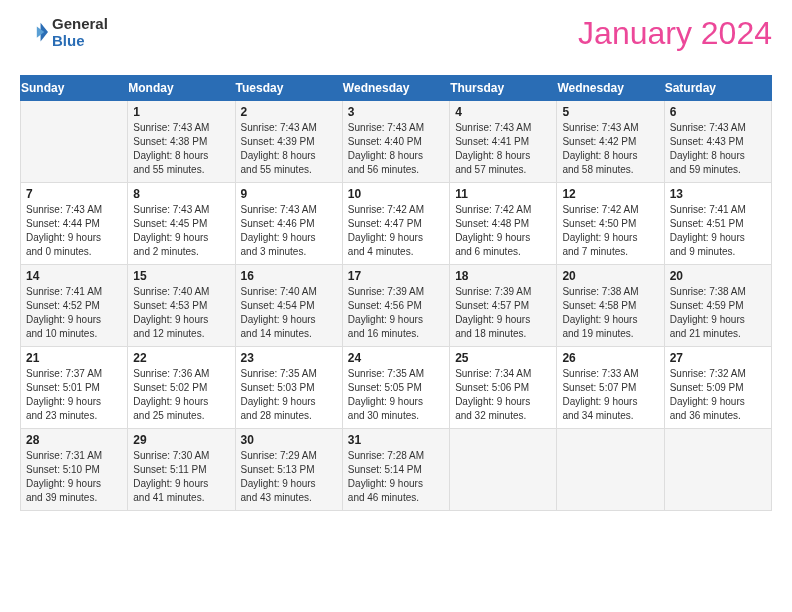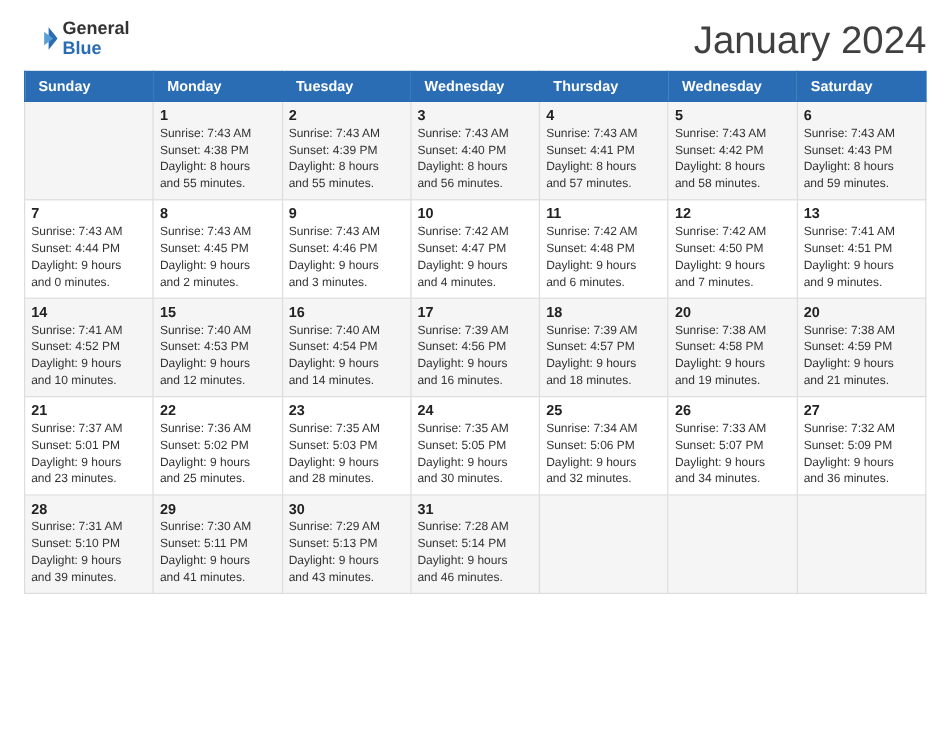--- a/index.html
+++ b/index.html
@@ -12,21 +12,21 @@
     }
     .page {
       width: 792px;
       height: 612px;
       padding: 16px 20px 10px 20px;
     }
     .header {
       display: flex;
       justify-content: space-between;
       align-items: flex-start;
-      margin-bottom: 8px;
+      margin-bottom: 24px;
     }
     .logo {
       display: flex;
       align-items: center;
       gap: 4px;
     }
     .logo-text {
       display: flex;
       flex-direction: column;
       line-height: 1.1;
@@ -44,36 +44,36 @@
     .logo-icon {
       width: 28px;
       height: 28px;
     }
     .title-block {
       text-align: right;
     }
     .month-title {
       font-size: 32px;
       font-weight: normal;
-      color: #404040;
+      color: #ec4899;
       line-height: 1.1;
     }
     .subtitle {
       font-size: 14px;
       color: #555;
     }
     table {
       width: 100%;
       border-collapse: collapse;
       font-size: 10.5px;
     }
     thead tr th {
       background-color: #2a6db5;
       color: #fff;
-      padding: 5px 11px;
+      padding: 5px 0;
       text-align: left;
       font-size: 12px;
       font-weight: bold;
       border: 1px solid #2a6db5;
     }
     tbody tr td {
       vertical-align: top;
       padding: 4px 4px 4px 5px;
       border: 1px solid #ddd;
       width: 14.28%;

